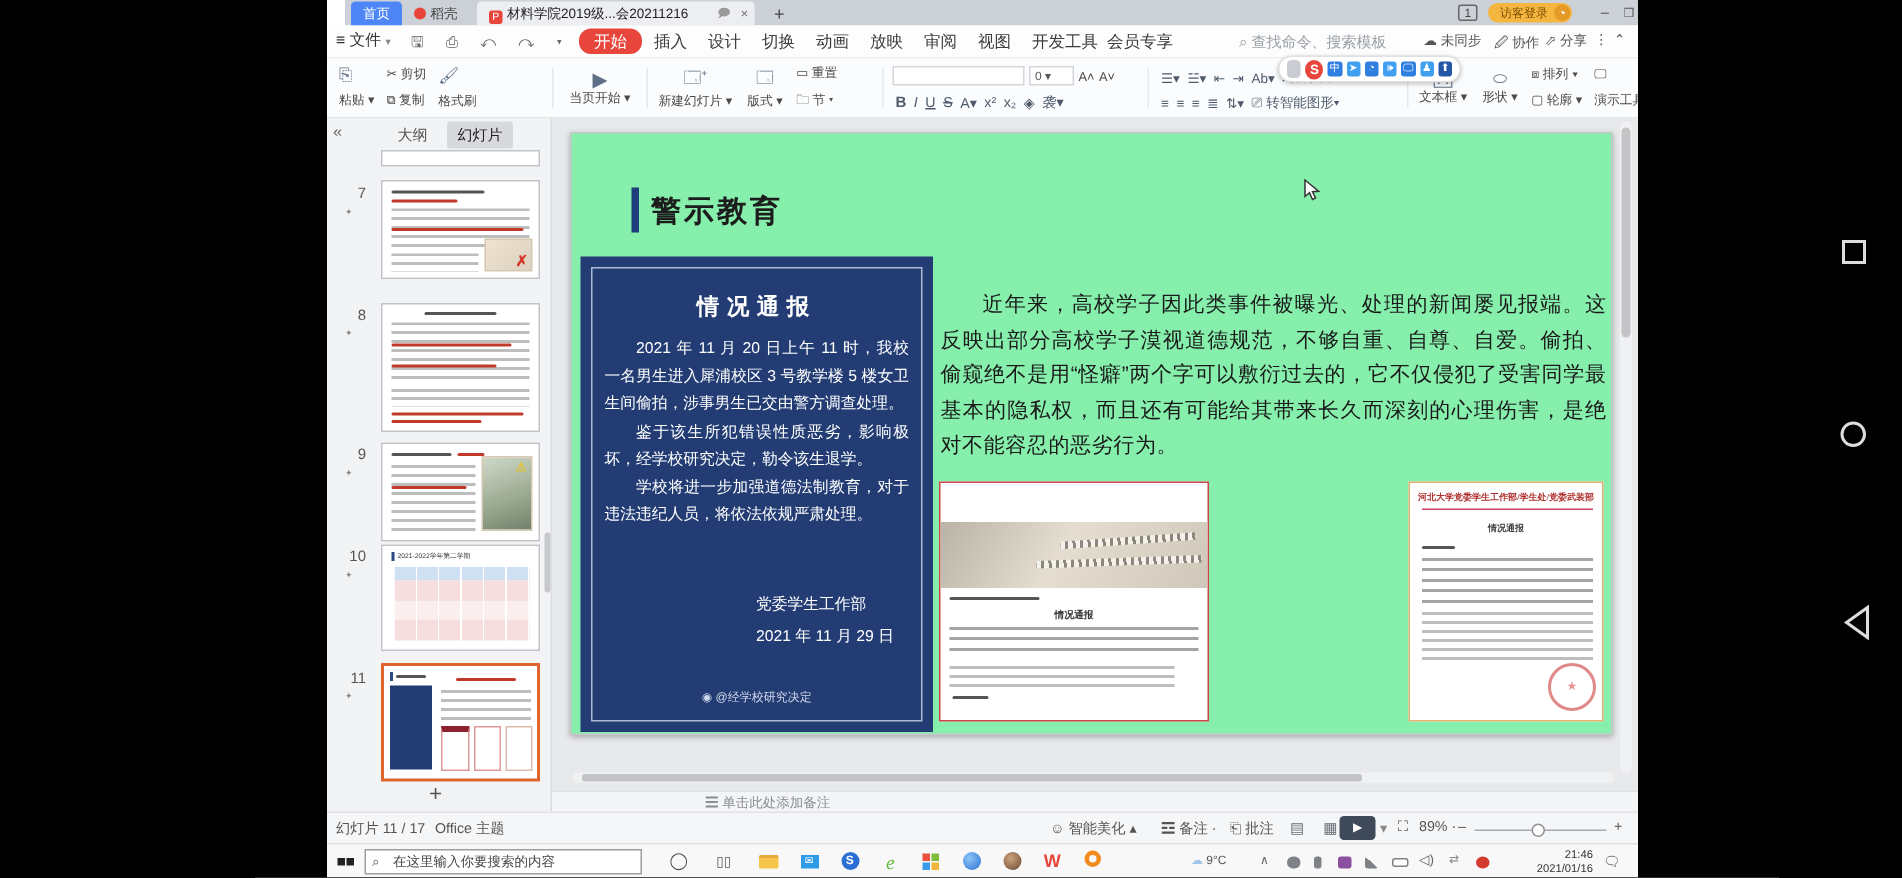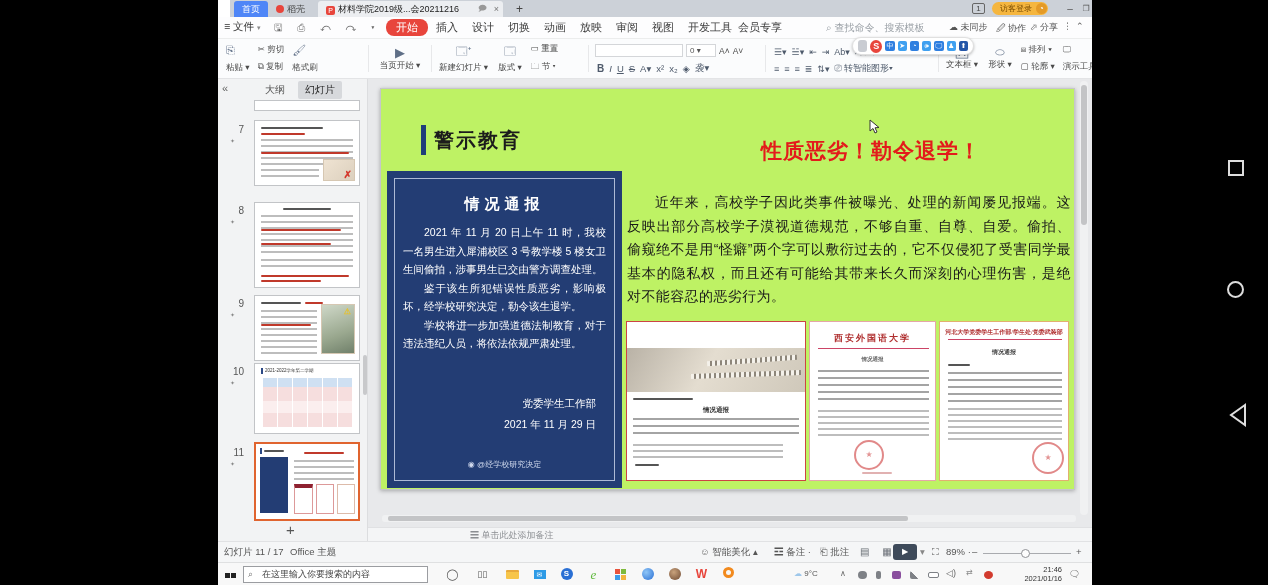--- a/index.html
+++ b/index.html
@@ -60,30 +60,30 @@
   .snum{position:absolute;left:8px;width:18px;font-size:10px;color:#555;text-align:right;}
   .sstar{position:absolute;left:12px;font-size:6px;color:#888;}
   .micro{position:absolute;background:repeating-linear-gradient(#a4a4a4 0 2px,transparent 2px 7px);}
   .micro.lite{background:repeating-linear-gradient(#bdbdbd 0 2px,transparent 2px 6px);}
   .mbar{position:absolute;height:2px;background:#c0392b;border-radius:1px;}
   .mbar.dark{background:#555;}
   .cartoon{position:absolute;background:linear-gradient(135deg,#efe3d2,#dcd0be);border:1px solid #d6c7b2;}
   .cartoon .x{position:absolute;color:#d4372b;font-weight:bold;}
   
   #editor{position:absolute;left:150px;top:0;width:724px;height:462px;}
-  #slide{position:absolute;left:12px;top:9px;width:695px;height:402px;background:#bef264;border:1px solid #c6c7c9;box-shadow:0 1px 4px rgba(0,0,0,.28);}
+  #slide{position:absolute;left:12px;top:9px;width:695px;height:402px;background:#86efac;border:1px solid #c6c7c9;box-shadow:0 1px 4px rgba(0,0,0,.28);}
   .hd-bar{position:absolute;left:40px;top:36px;width:5px;height:30px;background:#1f3d7a;}
   .hd-text{position:absolute;left:53px;top:38px;font-size:20px;font-weight:bold;color:#1c1c1c;letter-spacing:2px;}
   .red-title{position:absolute;left:320px;top:48px;width:340px;text-align:center;font-size:21px;font-weight:bold;color:#e31b1b;letter-spacing:1px;}
   .blue-box{position:absolute;left:6px;top:82px;width:235px;height:317px;background:#233d74;}
   .blue-inner{position:absolute;inset:7px;border:1px solid rgba(220,228,245,.75);}
   .bb-title{position:absolute;left:0;top:24px;width:100%;text-align:center;color:#fff;font-size:15px;font-weight:bold;letter-spacing:5px;}
   .bb-body{position:absolute;left:16px;right:16px;top:52px;color:#fff;font-size:10.5px;line-height:18.5px;text-align:justify;}
   .bb-body p{margin:0;text-indent:2em;}
-  .bb-sign{position:absolute;right:26px;top:222px;text-align:right;color:#fff;font-size:10.5px;line-height:21px;}
+  .bb-sign{position:absolute;right:26px;top:222px;text-align:left;color:#fff;font-size:10.5px;line-height:21px;}
   .bb-credit{position:absolute;left:0;top:288px;width:100%;text-align:center;color:#cfd8ec;font-size:8px;}
   .slide-body{position:absolute;left:246px;top:102px;width:444px;font-size:14px;line-height:23.5px;color:#191919;text-align:justify;text-indent:2em;letter-spacing:.4px;}
   .panel{position:absolute;top:232px;height:160px;background:#fff;overflow:hidden;}
   .p1{left:245px;width:180px;border:1px solid #c44;}
   .p2{left:428px;width:127px;border:1px solid #e5a7a7;}
   .p3{left:558px;width:130px;border:1px solid #e2b070;}
   .p1-head{position:absolute;left:0;top:0;width:100%;height:26px;background:#8e2130;}
   .p1-logo{position:absolute;left:4px;top:3px;width:10px;height:10px;border:1px solid #e9c9ce;border-radius:50%;}
   .p1-name{position:absolute;left:17px;top:3px;color:#f3e2e4;font-size:7px;font-family:"Liberation Serif",serif;}
   .p1-nav{position:absolute;left:4px;top:17px;width:170px;height:4px;background:repeating-linear-gradient(90deg,#e7c7cb 0 12px,transparent 12px 20px);}
@@ -349,21 +349,20 @@
         </div>
 
         <div class="sb-scroll"></div>
         <div class="add-slide">+</div>
       </div>
 
       <div id="editor">
         <div id="slide">
           <div class="hd-bar"></div>
           <div class="hd-text">警示教育</div>
-          <div class="red-title">性质恶劣！勒令退学！</div>
 
           <div class="blue-box">
             <div class="blue-inner"></div>
             <div class="bb-title">情况通报</div>
             <div class="bb-body">
               <p>2021 年 11 月 20 日上午 11 时，我校一名男生进入犀浦校区 3 号教学楼 5 楼女卫生间偷拍，涉事男生已交由警方调查处理。</p>
               <p>鉴于该生所犯错误性质恶劣，影响极坏，经学校研究决定，勒令该生退学。</p>
               <p>学校将进一步加强道德法制教育，对于违法违纪人员，将依法依规严肃处理。</p>
             </div>
             <div class="bb-sign">
@@ -380,29 +379,20 @@
               <div class="coil"></div>
               <div class="coil" style="top:24px;right:4px;width:110px;transform:rotate(-2deg);"></div>
             </div>
             <div class="mbar dark" style="left:6px;top:76px;width:60px;height:2px;"></div>
             <div class="doc-title" style="top:84px;font-size:6.5px;">情况通报</div>
             <div class="micro" style="left:6px;top:96px;width:166px;height:20px;"></div>
             <div class="micro lite" style="left:6px;top:122px;width:150px;height:14px;"></div>
             <div class="mbar dark" style="left:8px;top:142px;width:24px;"></div>
           </div>
 
-          <div class="panel p2">
-            <div class="doc-title serif-red" style="top:10px;font-size:9px;letter-spacing:2px;font-weight:bold;">西安外国语大学</div>
-            <div class="underline-red" style="left:8px;top:26px;width:111px;"></div>
-            <div class="doc-title" style="top:34px;font-size:5.5px;color:#666;">情况通报</div>
-            <div class="micro" style="left:8px;top:48px;width:111px;height:34px;"></div>
-            <div class="micro lite" style="left:8px;top:88px;width:111px;height:26px;"></div>
-            <div class="seal" style="left:44px;top:118px;width:30px;height:30px;"></div>
-            <div class="mbar" style="left:52px;top:150px;width:30px;height:2px;background:rgba(180,60,60,.4);"></div>
-          </div>
 
           <div class="panel p3">
             <div class="doc-title serif-red" style="top:6px;font-size:6px;padding:0 4px;font-weight:bold;line-height:8px;">河北大学党委学生工作部/学生处/党委武装部</div>
             <div class="underline-red" style="left:8px;top:17px;width:114px;"></div>
             <div class="doc-title" style="top:26px;font-size:6px;color:#444;">情况通报</div>
             <div class="mbar dark" style="left:8px;top:42px;width:22px;"></div>
             <div class="micro" style="left:8px;top:50px;width:114px;height:30px;"></div>
             <div class="micro lite" style="left:8px;top:86px;width:114px;height:36px;"></div>
             <div class="seal" style="left:92px;top:120px;width:32px;height:32px;"></div>
           </div>

